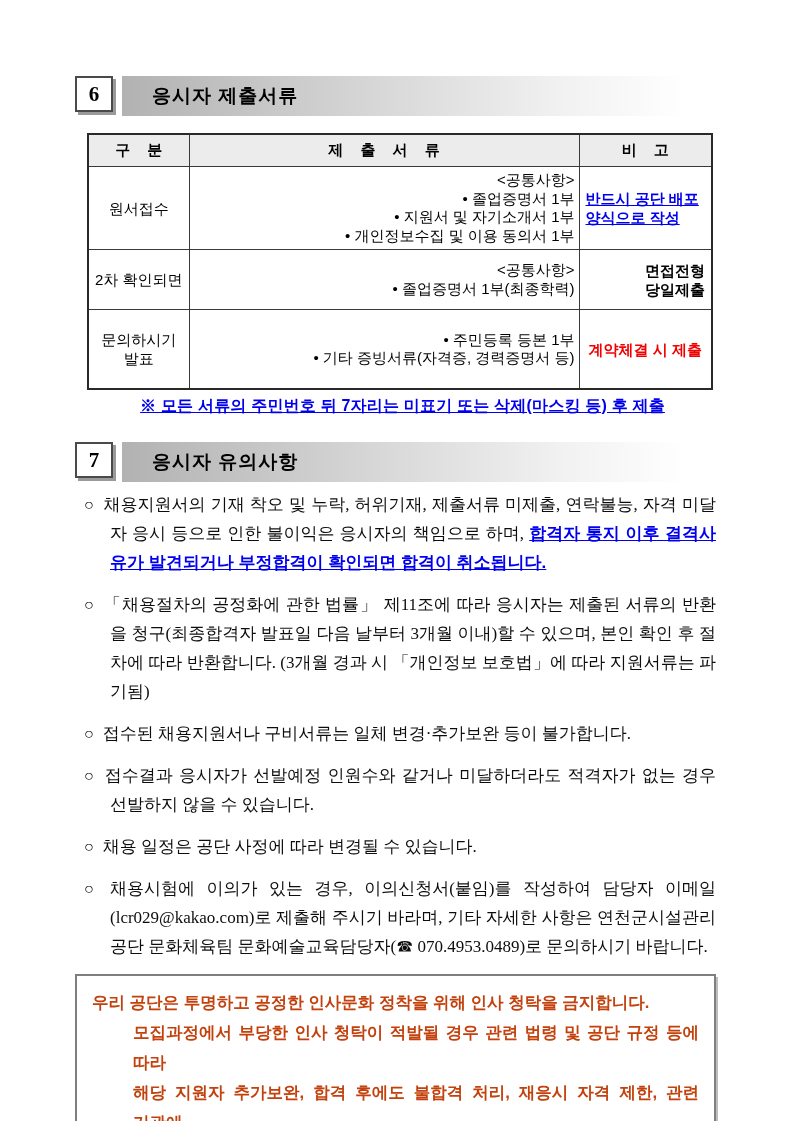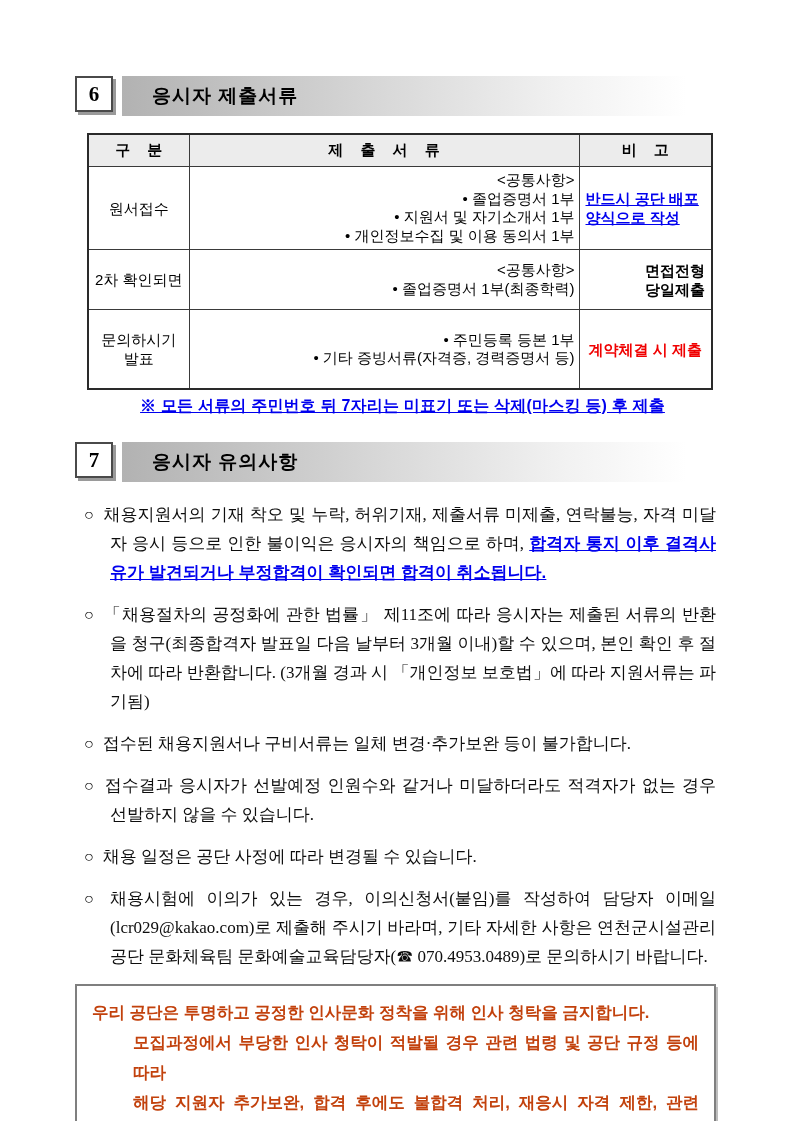--- a/index.html
+++ b/index.html
@@ -79,21 +79,21 @@
     color: #0000ee;
     text-decoration: underline;
     letter-spacing: 0.2px;
     text-align: center;
   }
 
   .sec7 { margin-top: 25px; }
 
   
   .notices {
-    margin-top: 16px;
+    margin-top: 6px;
     font-family: "Liberation Serif", serif;
     font-size: 17px;
     color: #0d0d0d;
   }
   .notice {
     margin: 0 0 13px 9px;
     padding-left: 26px;
     text-indent: -26px;
     line-height: 29px;
     text-align: justify;

